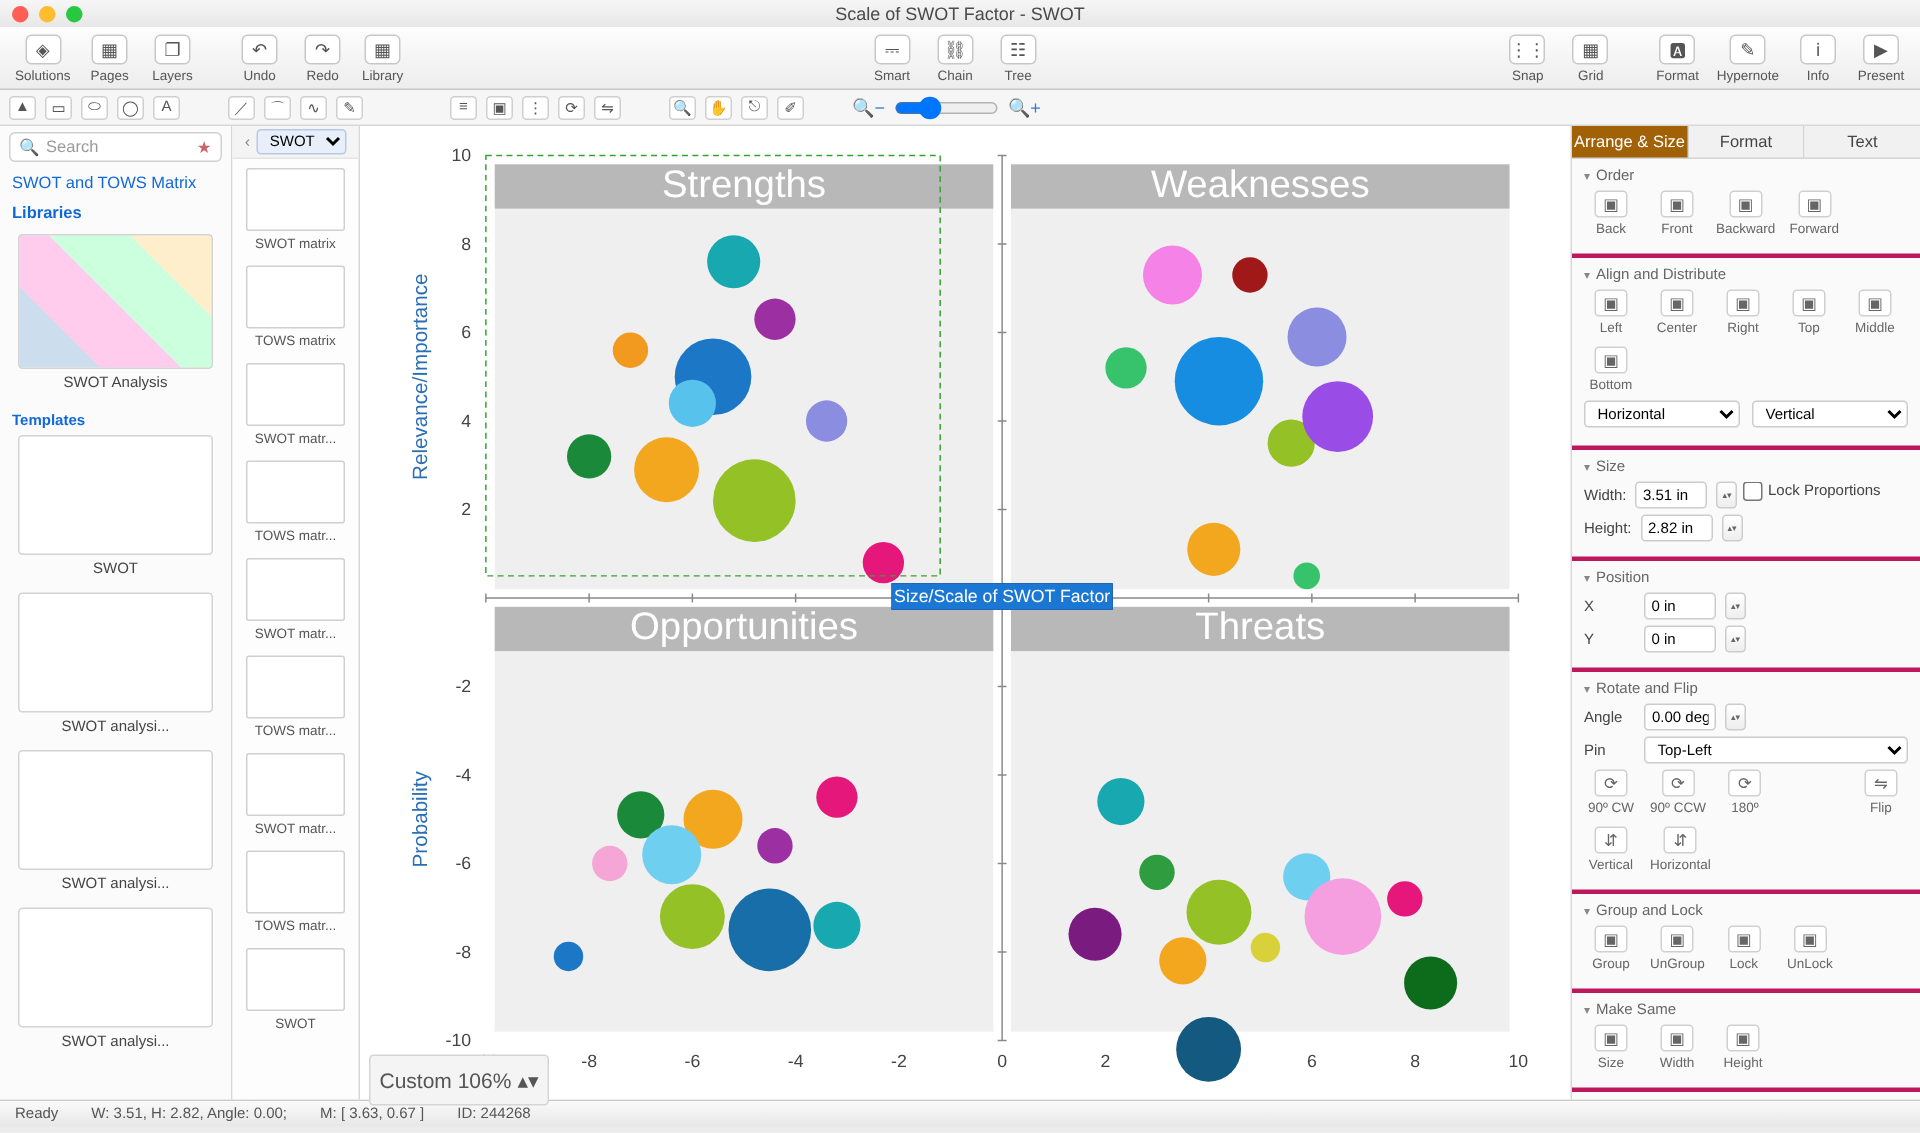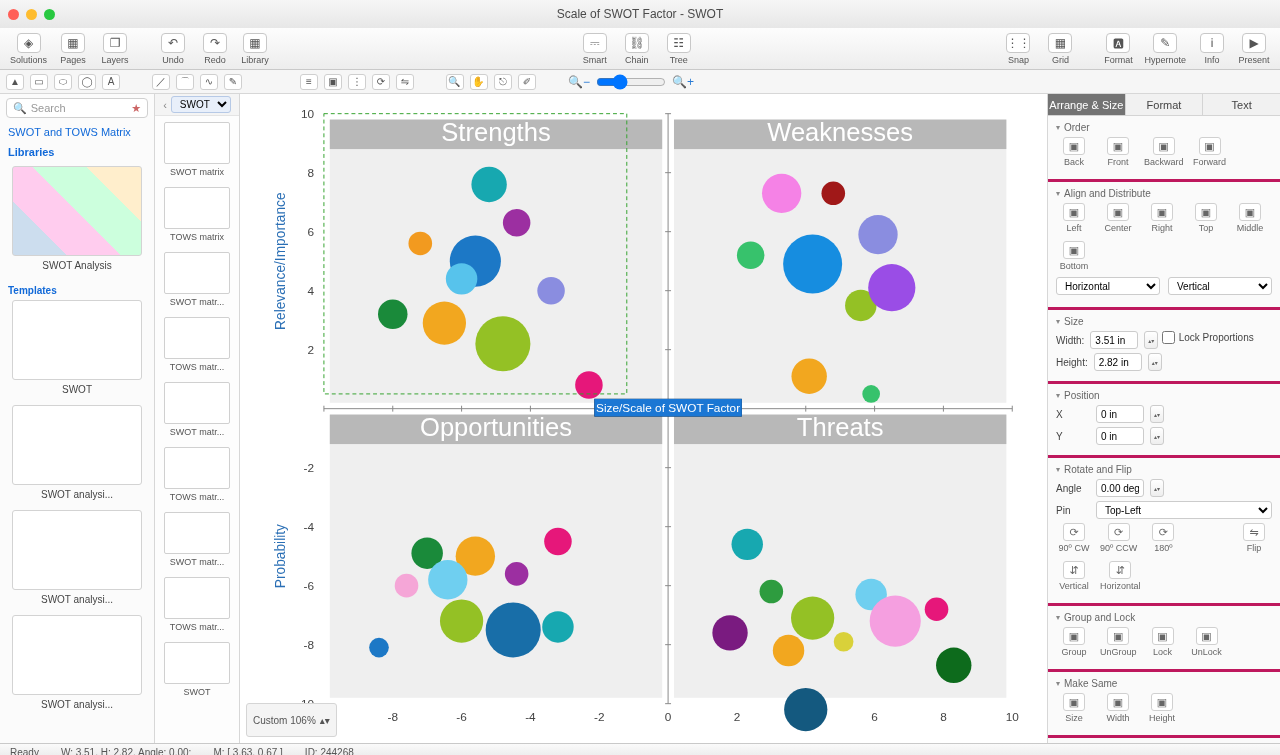--- a/index.html
+++ b/index.html
@@ -1,17 +1,17 @@
 <!DOCTYPE html>
 <html><head>
 <meta charset="utf-8">
 <style>
 * { box-sizing: border-box; margin: 0; padding: 0; font-family: -apple-system, "Helvetica Neue", Arial, sans-serif; }
 html, body { width: 1280px; height: 755px; overflow: hidden; background: #ececec; }
-.titlebar { height: 28px; background: linear-gradient(#f6f6f6,#e7e7e7); display:flex; align-items:center; position:relative; font-size:12px; color:#4a4a4a;text-decoration:underline; }
+.titlebar { height: 18px; background: linear-gradient(#f6f6f6,#e7e7e7); display:flex; align-items:center; position:relative; font-size:12px; color:#4a4a4a;text-decoration:underline; }
 .traffic { display:flex; gap:7px; padding-left:8px; }
 .traffic .dot { width:11px; height:11px; border-radius:50%; }
 .red{background:#ff5f57;} .yel{background:#febc2e;} .grn{background:#28c840;}
 .titlebar .title { position:absolute; left:0; right:0; text-align:center; pointer-events:none; }
 .toolbar { height:42px; background:linear-gradient(#fdfdfd,#ededed); border-bottom:1px solid #c9c9c9; display:flex; align-items:center; padding:0 6px; font-size:9px; color:#555; }
 .toolbar .grp { display:flex; gap:2px; align-items:flex-start; }
 .toolbar .btn { display:flex; flex-direction:column; align-items:center; justify-content:center; min-width:40px; padding:2px 4px; cursor:default; }
 .toolbar .btn .ic { width:24px; height:20px; background:#fff; border:1px solid #c8c8c8; border-radius:4px; margin-bottom:2px; display:flex; align-items:center; justify-content:center; font-size:12px; }
 .toolbar .sep { width:18px; }
 .iconrow { height:24px; background:#f6f6f6; border-bottom:1px solid #d7d7d7; display:flex; align-items:center; padding:0 6px; gap:6px; font-size:12px; color:#555; }
@@ -39,35 +39,35 @@
 .quadlabel { fill:#fff; font-size:26px; font-weight:300; }
 .axislabel { fill:#2a6fb5; font-size:14px; }
 .ticktxt { fill:#444; font-size:12px; }
 .selbox { stroke:#35a22f; stroke-dasharray:4 3; fill:none; }
 .midlabel { fill:#fff; font-size:12px; }
 
 .right { width:232px; background:#fafafa; font-size:11px; color:#444; overflow:auto; }
 .right .tabs { display:flex; height:22px; }
 .right .tabs .tab{ flex:1; display:flex; align-items:center; justify-content:center; border-bottom:1px solid #d4d4d4; background:#f1f1f1; cursor:default;}
 .right .tabs .tab:not(:last-child){border-right:1px solid #d4d4d4;}
-.right .tabs .tab.active{ background:#737373; color:#fff; }
+.right .tabs .tab.active{ background:#a16207; color:#fff; }
 .right .sec { border-bottom:3px solid #be185d; padding:6px 8px; }
 .right .secT { color:#666; font-size:10px; margin-bottom:4px; display:flex; align-items:center; gap:4px;}
 .right .secT::before{content:"▾"; font-size:8px; color:#888;}
 .right .row{ display:flex; gap:8px; flex-wrap:wrap; margin-bottom:6px;}
 .right .ctl{ display:flex; flex-direction:column; align-items:center; font-size:9px; color:#666; min-width:36px;}
 .right .ctl .ico{ width:22px; height:18px; border:1px solid #d0d0d0; border-radius:3px; background:#fff; margin-bottom:2px; display:flex; align-items:center; justify-content:center; font-size:11px;}
 .right .field{ display:flex; align-items:center; gap:6px; font-size:10px; margin-bottom:4px;}
 .right .field input[type=text]{ width:48px; height:18px; border:1px solid #ccc; border-radius:3px; padding:0 4px; font-size:10px;}
 .right .field .step{ width:14px; height:18px; border:1px solid #ccc; border-radius:3px; background:linear-gradient(#fff,#eee); display:flex;flex-direction:column;font-size:6px; color:#666; align-items:center; justify-content:center;}
 .right .chk{ display:flex; align-items:center; gap:4px; font-size:10px;}
 .right select{ font-size:10px; height:18px; border:1px solid #ccc; border-radius:3px; background:#fff; padding:0 4px;}
 .status { height:18px; background:linear-gradient(#fafafa,#e7e7e7); border-top:1px solid #c9c9c9; display:flex; align-items:center; font-size:10px; color:#555; padding:0 10px; gap:22px;}
 .status .flex{flex:1;}
-.zoombar{ position:absolute; left:246px; bottom:18px; height:28px; font-size:10px; color:#555; background:#f4f4f4; border:1px solid #d5d5d5; border-radius:3px; padding:16px 6px; display:flex; align-items:center;}
+.zoombar{ position:absolute; left:246px; bottom:18px; height:28px; font-size:14px; color:#555; background:#f4f4f4; border:1px solid #d5d5d5; border-radius:3px; padding:16px 6px; display:flex; align-items:center;}
 </style>
 </head>
 <body>
 
 <div class="titlebar">
   <div class="traffic">
     <div class="dot red"></div>
     <div class="dot yel"></div>
     <div class="dot grn"></div>
   </div>

